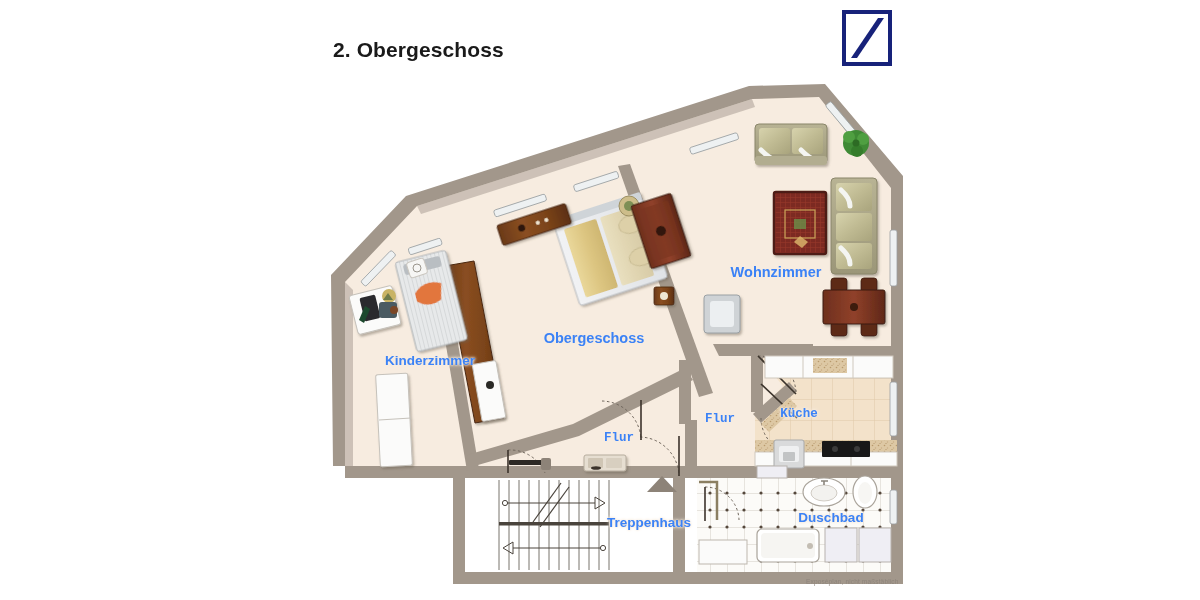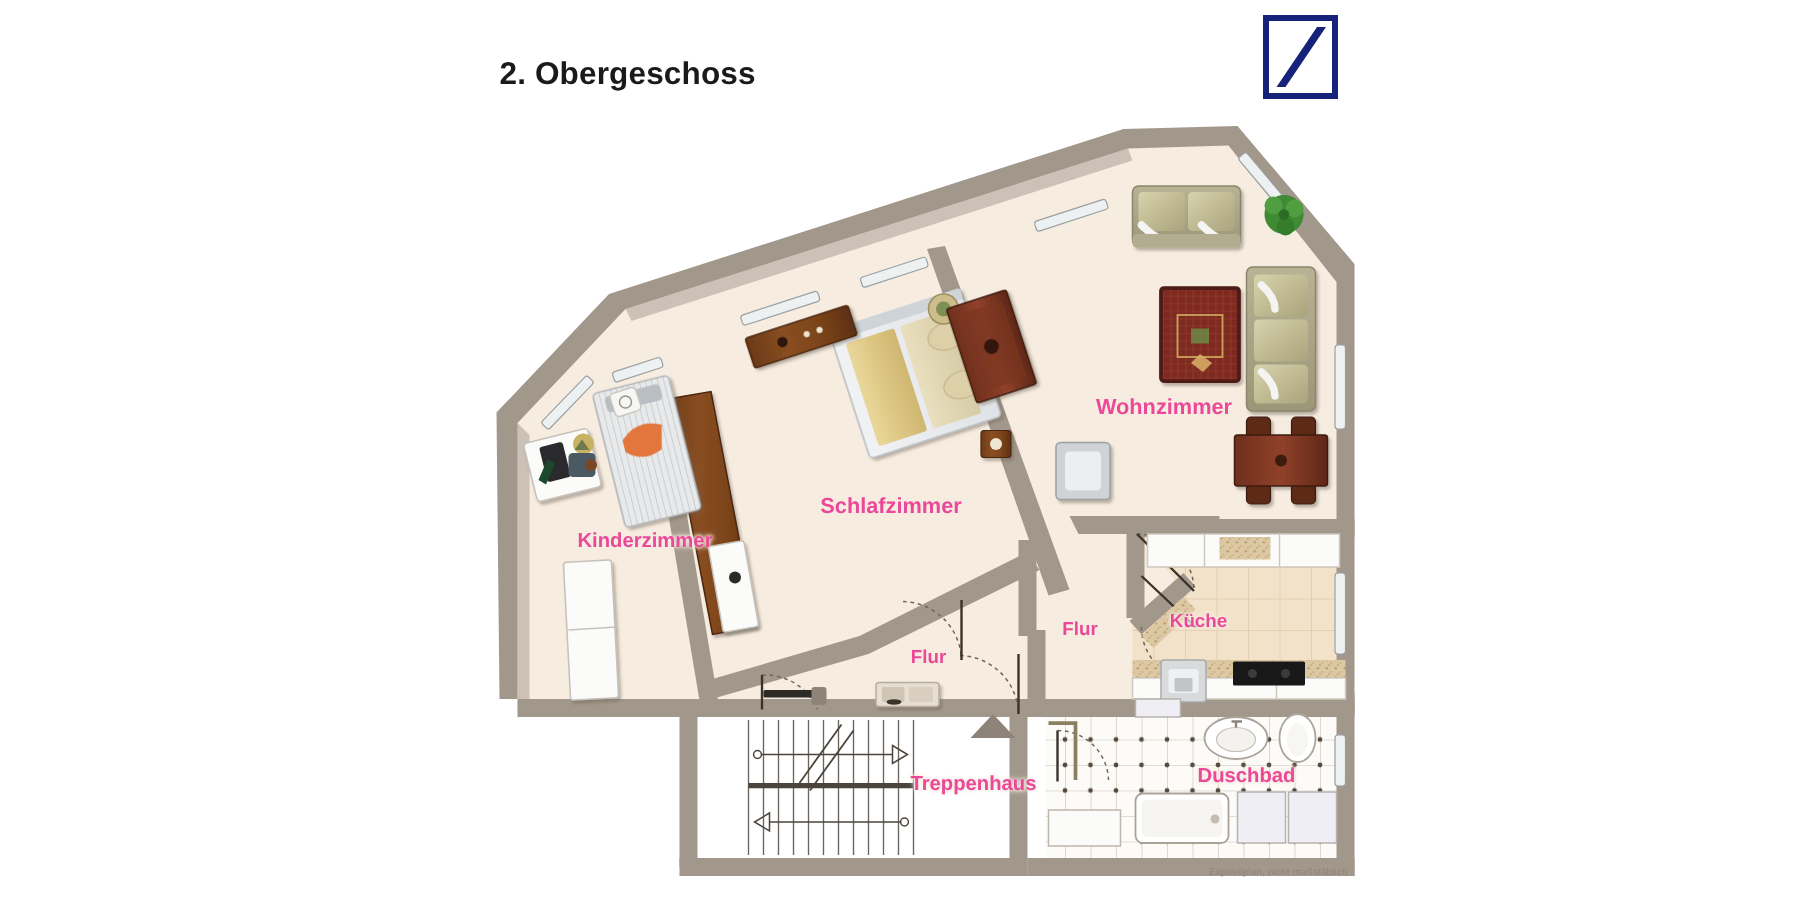--- a/index.html
+++ b/index.html
@@ -18,27 +18,27 @@
     background:#ffffff;border:4px solid #17227a;box-sizing:border-box;
   }
   #logo svg{display:block;width:100%;height:100%;}
 
   
   #plan{position:absolute;left:0;top:0;width:1200px;height:600px;}
   #plan svg{display:block;width:1200px;height:600px;}
 
   
   .rlabel{
-    position:absolute;color:#ec4899;font-weight:700;
+    position:absolute;color:#3b82f6;font-weight:700;
     white-space:nowrap;transform:translate(-50%,-50%);
     text-shadow:0 0 2px #f7ece0,0 0 3px #f7ece0,0 0 4px #f7ece0;
   }
   .rlabel.lg{font-size:14.5px;}
   .rlabel.md{font-size:13.5px;}
-  .rlabel.sm{font-size:12.5px;}
+  .rlabel.sm{font-size:12.5px;font-family:Liberation Mono, monospace;}
 
   #foot{
     position:absolute;left:793px;top:578px;
     font-size:6.5px;color:#8d847b;letter-spacing:.15px;white-space:nowrap;
   }
 </style>
 </head>
 <body>
 
 <div id="stage">
@@ -442,21 +442,21 @@
         <circle cx="590" cy="548" r="2.6" fill="#ffffff"></circle>
         <line x1="587" y1="548" x2="500" y2="548"></line>
         <path d="M500,542 L490,548 L500,554 Z" fill="none"></path>
       </g>
     </g>
 
   </svg>
   </div>
 
   <div class="rlabel md" style="left:417px;top:360px">Kinderzimmer</div>
-  <div class="rlabel lg" style="left:581px;top:338px">Schlafzimmer</div>
+  <div class="rlabel lg" style="left:581px;top:338px">Obergeschoss</div>
   <div class="rlabel lg" style="left:763px;top:272px">Wohnzimmer</div>
   <div class="rlabel sm" style="left:606px;top:438px">Flur</div>
   <div class="rlabel sm" style="left:707px;top:419px">Flur</div>
   <div class="rlabel sm" style="left:786px;top:414px">Küche</div>
   <div class="rlabel md" style="left:818px;top:517px">Duschbad</div>
   <div class="rlabel md" style="left:636px;top:522px">Treppenhaus</div>
 
   <div id="foot">Exposéplan, nicht maßstäblich</div>
 
 </div>

